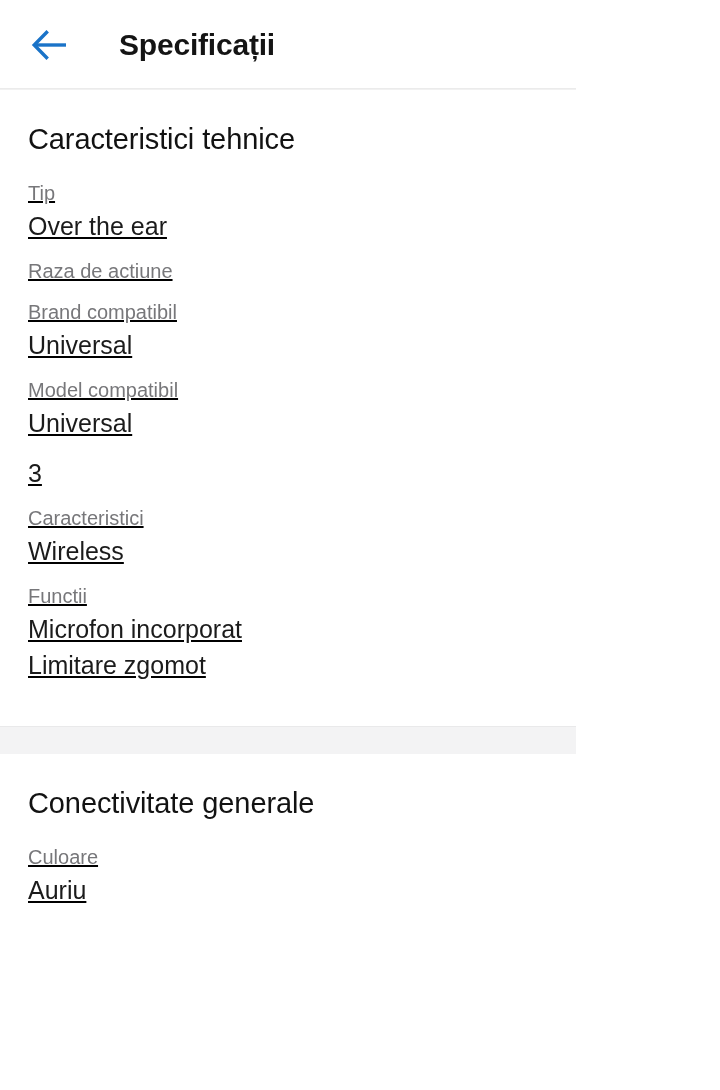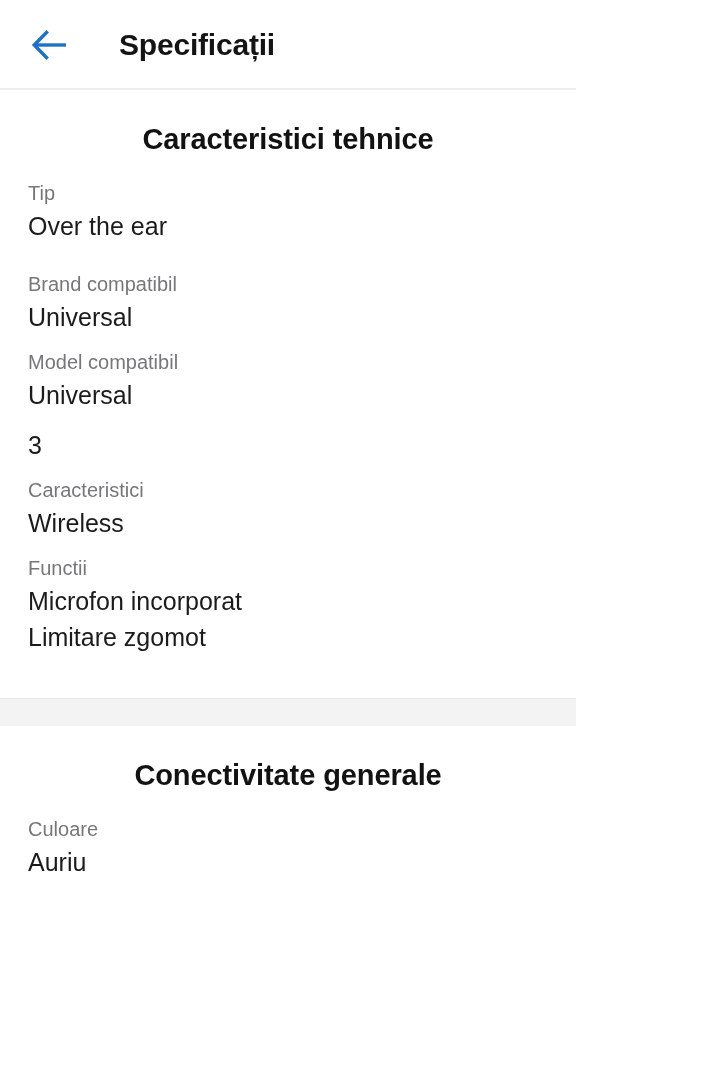--- a/index.html
+++ b/index.html
@@ -70,31 +70,31 @@
   
   .content {
     position: relative;
   }
   .section {
     background: #ffffff;
     padding: 0 28px;
   }
   .section-title {
     font-size: 29px;
-    font-weight: 700;
+    font-weight: 400;
     color: #121212;
     letter-spacing: -0.1px;
     padding-top: 32px;
     padding-bottom: 6px;
     line-height: 1.2;
-    text-align: center;
   }
   .spec-list {
     padding-top: 16px;
     padding-bottom: 30px;
+    text-decoration: underline;
   }
   .spec-row {
     padding-bottom: 13px;
   }
   .spec-label {
     font-size: 20px;
     color: #77777a;
     line-height: 28px;
     font-weight: 400;
   }
@@ -139,20 +139,21 @@
       <div class="spec-list">
 
         <div class="spec-row">
           <div class="spec-label">Tip</div>
           <div class="spec-values">
             <div class="spec-value">Over the ear</div>
           </div>
         </div>
 
         <div class="spec-row">
+          <div class="spec-label">Raza de actiune</div>
         </div>
 
         <div class="spec-row">
           <div class="spec-label">Brand compatibil</div>
           <div class="spec-values">
             <div class="spec-value">Universal</div>
           </div>
         </div>
 
         <div class="spec-row">

